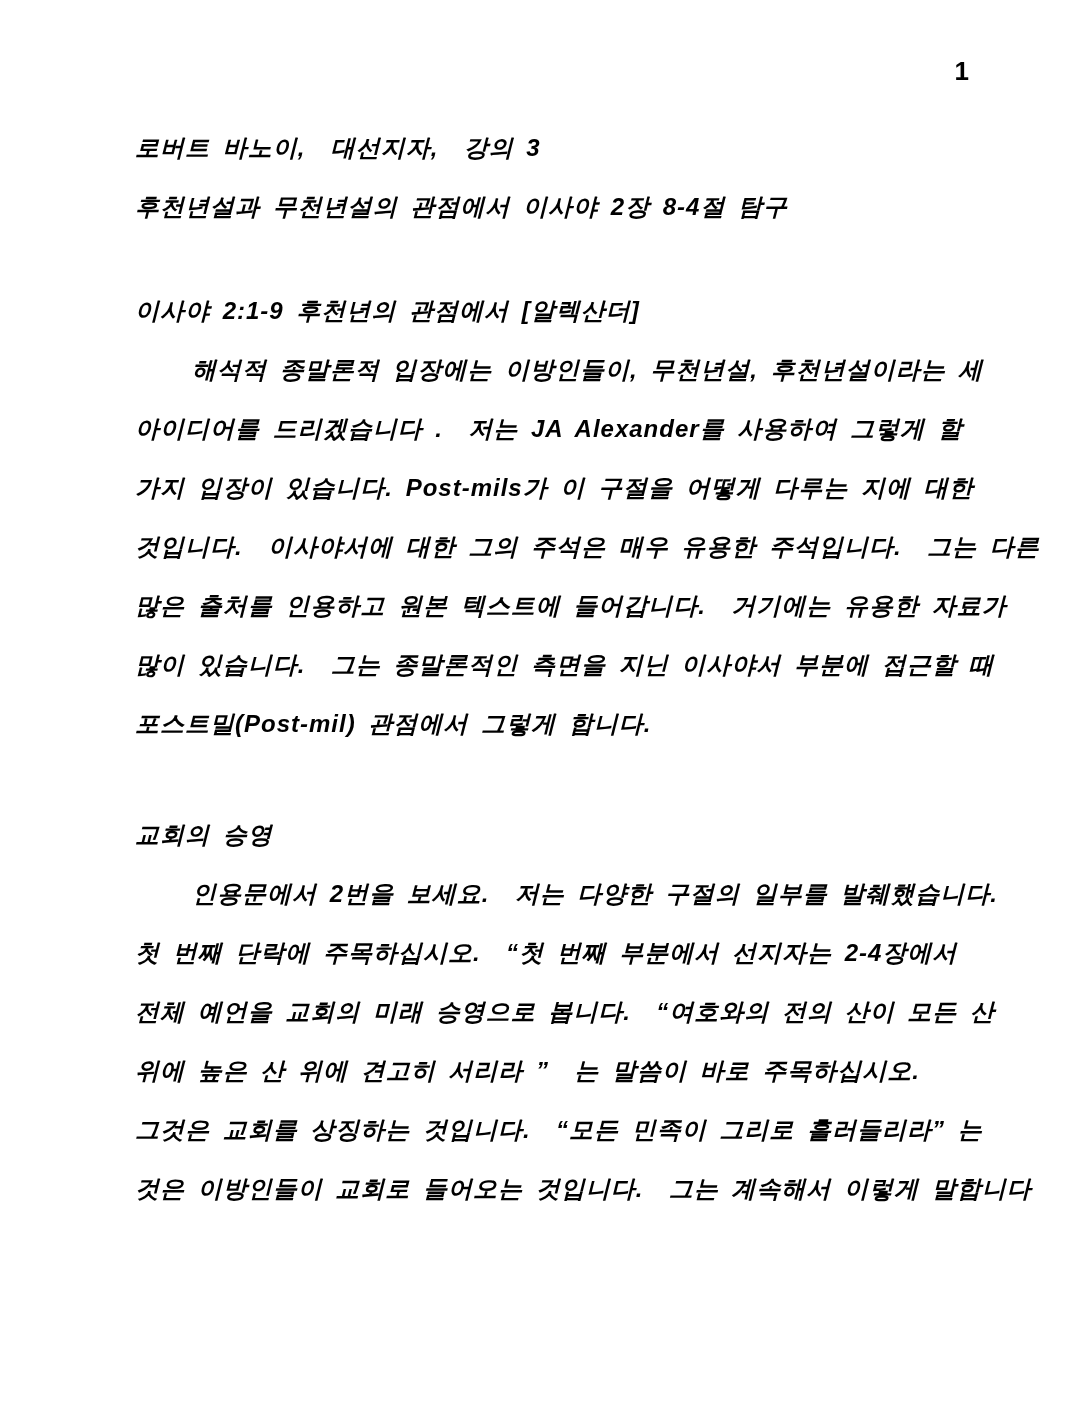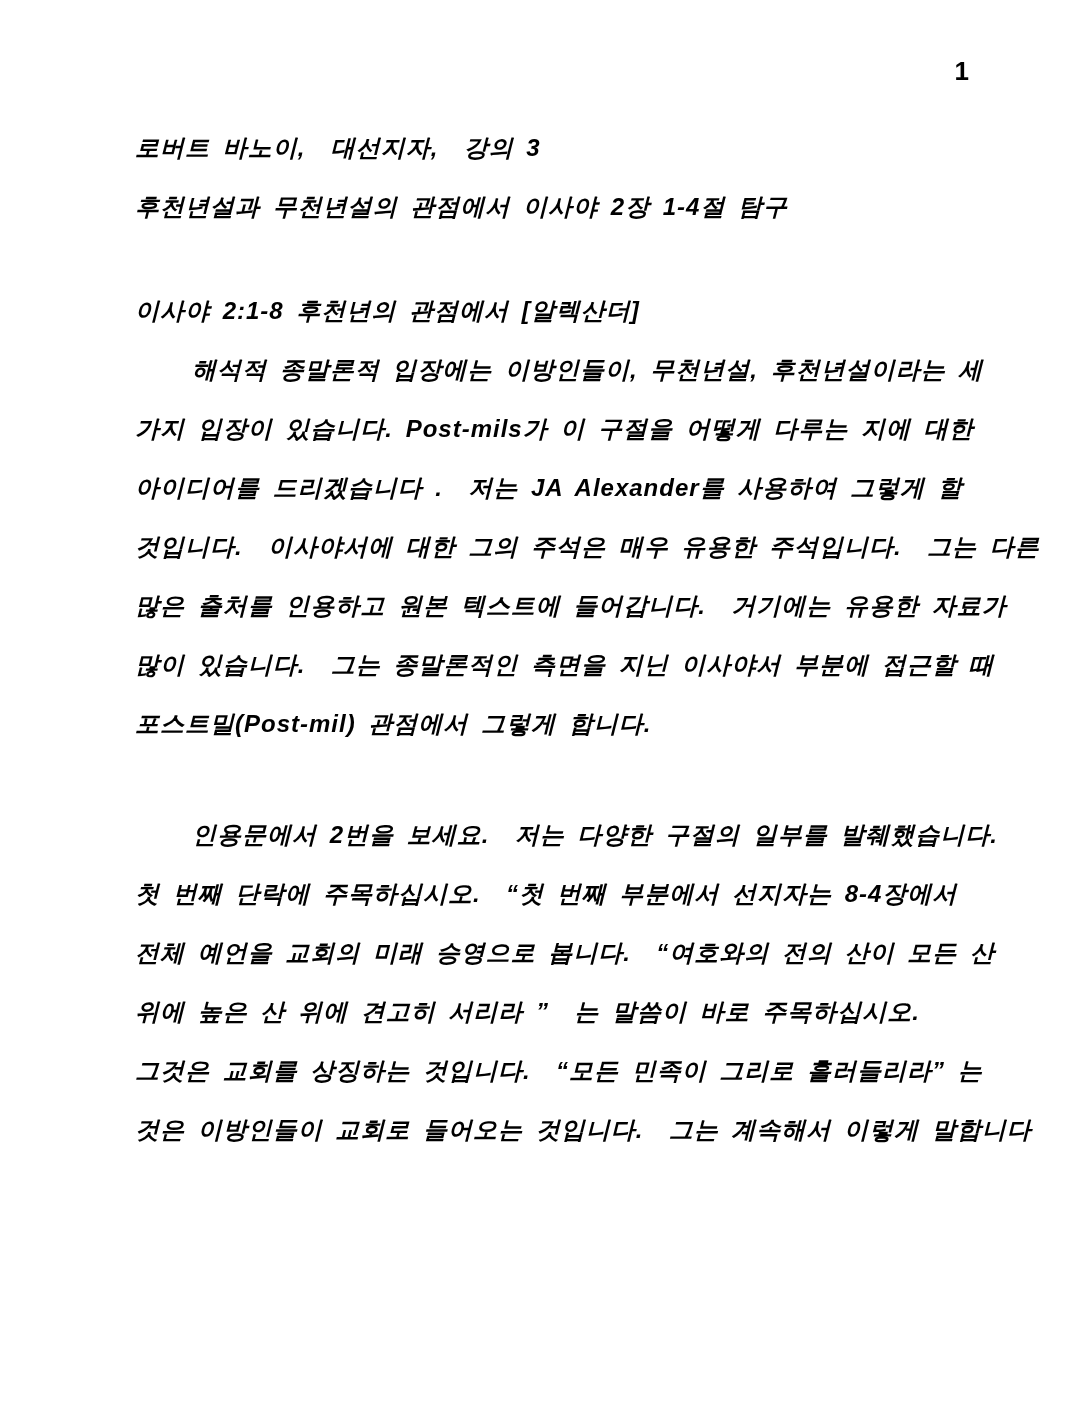--- a/index.html
+++ b/index.html
@@ -44,37 +44,38 @@
   .spacer-md { height: 52px; }
 </style>
 </head>
 <body>
 
 <div class="page">
 
   <div class="page-number">1</div>
 
   <div class="line">로버트 바노이,  대선지자,  강의 3</div>
-  <div class="line">후천년설과 무천년설의 관점에서 이사야 2장 1-4절 탐구</div>
+  <div class="line">후천년설과 무천년설의 관점에서 이사야 2장 8-4절 탐구</div>
 
   <div class="spacer-sm"></div>
 
-  <div class="line">이사야 2:1-8 후천년의 관점에서 [알렉산더]</div>
+  <div class="line">이사야 2:1-9 후천년의 관점에서 [알렉산더]</div>
 
   <div class="line indent">해석적 종말론적 입장에는 이방인들이, 무천년설, 후천년설이라는 세</div>
+  <div class="line">아이디어를 드리겠습니다 .  저는 JA Alexander를 사용하여 그렇게 할</div>
   <div class="line">가지 입장이 있습니다. Post-mils가 이 구절을 어떻게 다루는 지에 대한</div>
-  <div class="line">아이디어를 드리겠습니다 .  저는 JA Alexander를 사용하여 그렇게 할</div>
   <div class="line">것입니다.  이사야서에 대한 그의 주석은 매우 유용한 주석입니다.  그는 다른</div>
   <div class="line">많은 출처를 인용하고 원본 텍스트에 들어갑니다.  거기에는 유용한 자료가</div>
   <div class="line">많이 있습니다.  그는 종말론적인 측면을 지닌 이사야서 부분에 접근할 때</div>
   <div class="line">포스트밀(Post-mil) 관점에서 그렇게 합니다.</div>
 
   <div class="spacer-md"></div>
 
+  <div class="line">교회의 승영</div>
 
   <div class="line indent">인용문에서 2번을 보세요.  저는 다양한 구절의 일부를 발췌했습니다.</div>
-  <div class="line">첫 번째 단락에 주목하십시오.  “첫 번째 부분에서 선지자는 8-4장에서</div>
+  <div class="line">첫 번째 단락에 주목하십시오.  “첫 번째 부분에서 선지자는 2-4장에서</div>
   <div class="line">전체 예언을 교회의 미래 승영으로 봅니다.  “여호와의 전의 산이 모든 산</div>
   <div class="line">위에 높은 산 위에 견고히 서리라 ”  는 말씀이 바로 주목하십시오.</div>
   <div class="line">그것은 교회를 상징하는 것입니다.  “모든 민족이 그리로 흘러들리라” 는</div>
   <div class="line">것은 이방인들이 교회로 들어오는 것입니다.  그는 계속해서 이렇게 말합니다</div>
 
 </div>
 
 </body></html>

